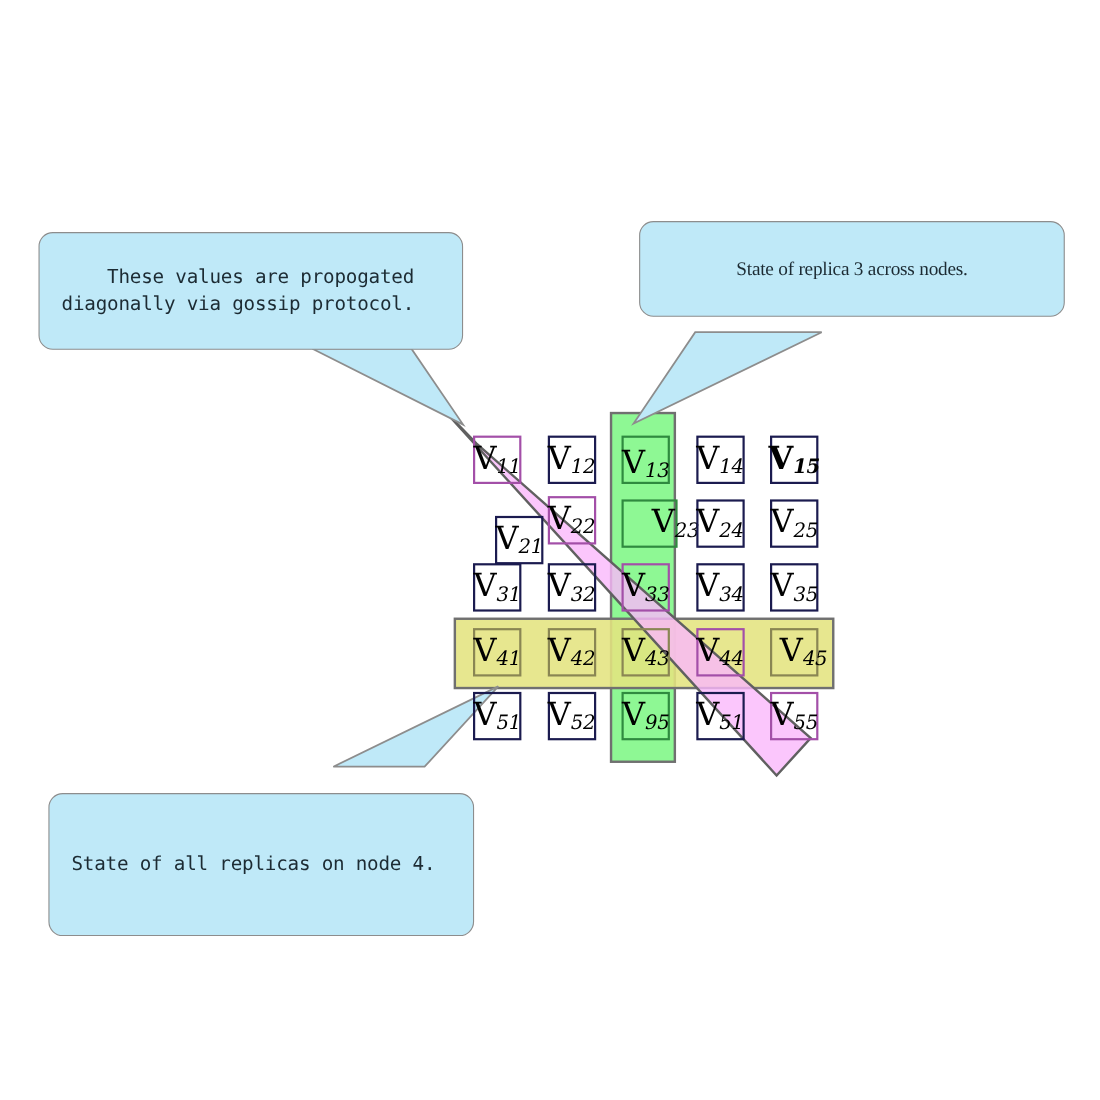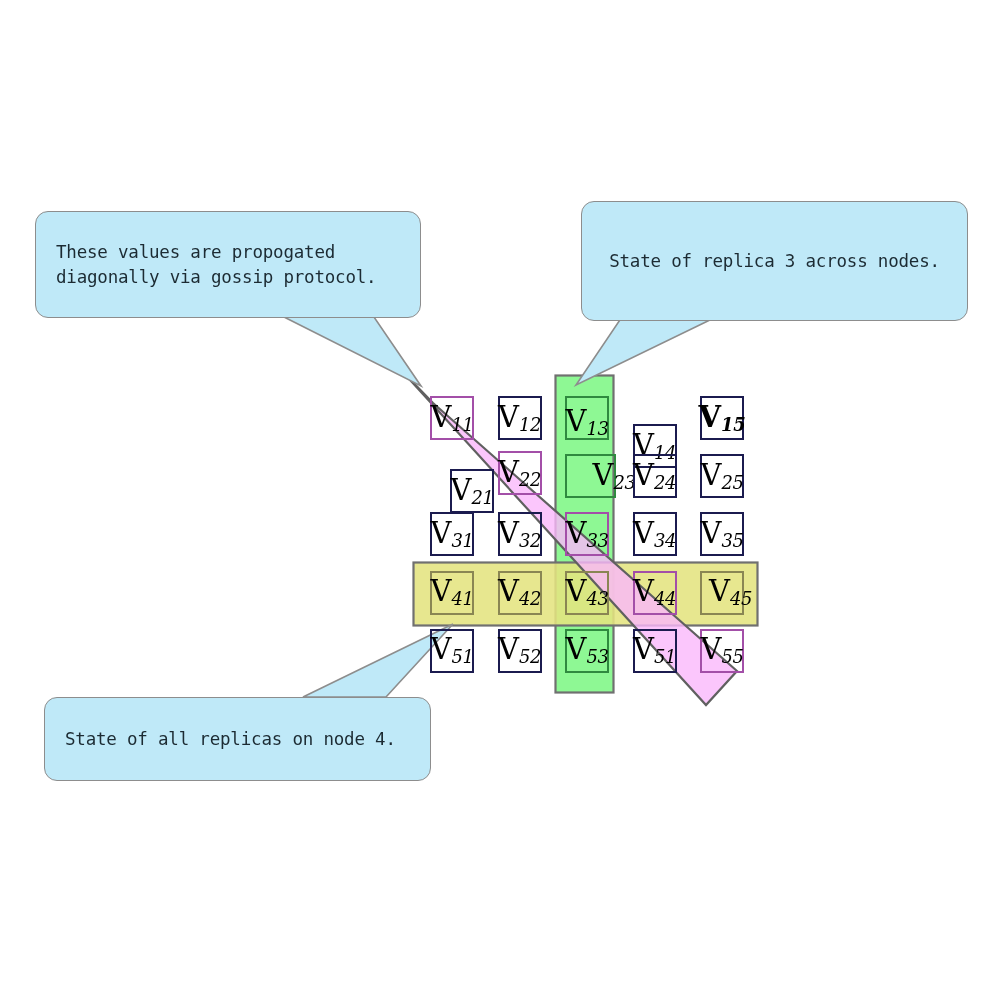--- a/index.html
+++ b/index.html
@@ -70,23 +70,23 @@
     border: 1.6px solid #8d8d8d;
     border-radius: 13px;
     color: #1c2b33;
     font-size: 17.5px;
     line-height: 1.38;
     display: flex;
     align-items: center;
     padding: 0 20px;
     letter-spacing: -0.2px;
   }
-  #callout-gossip  { left: 35px;  top: 211px; width: 386px; height: 107px; }
-  #callout-replica { left: 581px; top: 201px; width: 387px; height: 120px; justify-content: center; }
-  #callout-node    { left: 44px;  top: 697px; width: 387px; height: 84px; }
+  #callout-gossip  { left: 35px;  top: 211px; width: 386px; height: 107px; text-align: right; }
+  #callout-replica { left: 581px; top: 201px; width: 387px; height: 87px; justify-content: center; font-family: Liberation Serif, serif; }
+  #callout-node    { left: 44px;  top: 721px; width: 387px; height: 130px; }
 
   #callout-gossip .txt  { white-space: pre-line; }
 </style>
 </head>
 <body>
 
 <div id="stage">
 
   <svg class="layer" id="band-layer" viewBox="0 0 1000 1000" width="1000" height="1000">
 
@@ -106,21 +106,21 @@
   <div id="grid">
       <div class="cell hl-pink" style="left: 430px; top: 396px;">
         <span class="lbl">V<sub>11</sub></span>
       </div>
       <div class="cell " style="left: 497.5px; top: 396px;">
         <span class="lbl">V<sub>12</sub></span>
       </div>
       <div class="cell hl-green" style="left: 565px; top: 396px; align-items: flex-end;">
         <span class="lbl">V<sub>13</sub></span>
       </div>
-      <div class="cell " style="left: 632.5px; top: 396px; margin-top: 28px;">
+      <div class="cell " style="left: 632.5px; top: 396px;">
         <span class="lbl">V<sub>14</sub></span>
       </div>
       <div class="cell " style="left: 700px; top: 396px; font-weight: bold;">
         <span class="lbl">V<sub>15</sub></span>
       </div>
       <div class="cell " style="left: 430px; top: 469px; margin-left: 20px;">
         <span class="lbl">V<sub>21</sub></span>
       </div>
       <div class="cell hl-pink" style="left: 497.5px; top: 451px;">
         <span class="lbl">V<sub>22</sub></span>
@@ -164,21 +164,21 @@
       <div class="cell hl-yellow" style="left: 700px; top: 570.6px; padding-left: 17px;">
         <span class="lbl">V<sub>45</sub></span>
       </div>
       <div class="cell " style="left: 430px; top: 628.8px;">
         <span class="lbl">V<sub>51</sub></span>
       </div>
       <div class="cell " style="left: 497.5px; top: 628.8px;">
         <span class="lbl">V<sub>52</sub></span>
       </div>
       <div class="cell hl-green" style="left: 565px; top: 628.8px;">
-        <span class="lbl">V<sub>53</sub></span>
+        <span class="lbl">V<sub>95</sub></span>
       </div>
       <div class="cell " style="left: 632.5px; top: 628.8px;">
         <span class="lbl">V<sub>51</sub></span>
       </div>
       <div class="cell hl-pink" style="left: 700px; top: 628.8px;">
         <span class="lbl">V<sub>55</sub></span>
       </div>
     </div>
 
   <div class="callout" id="callout-gossip">

